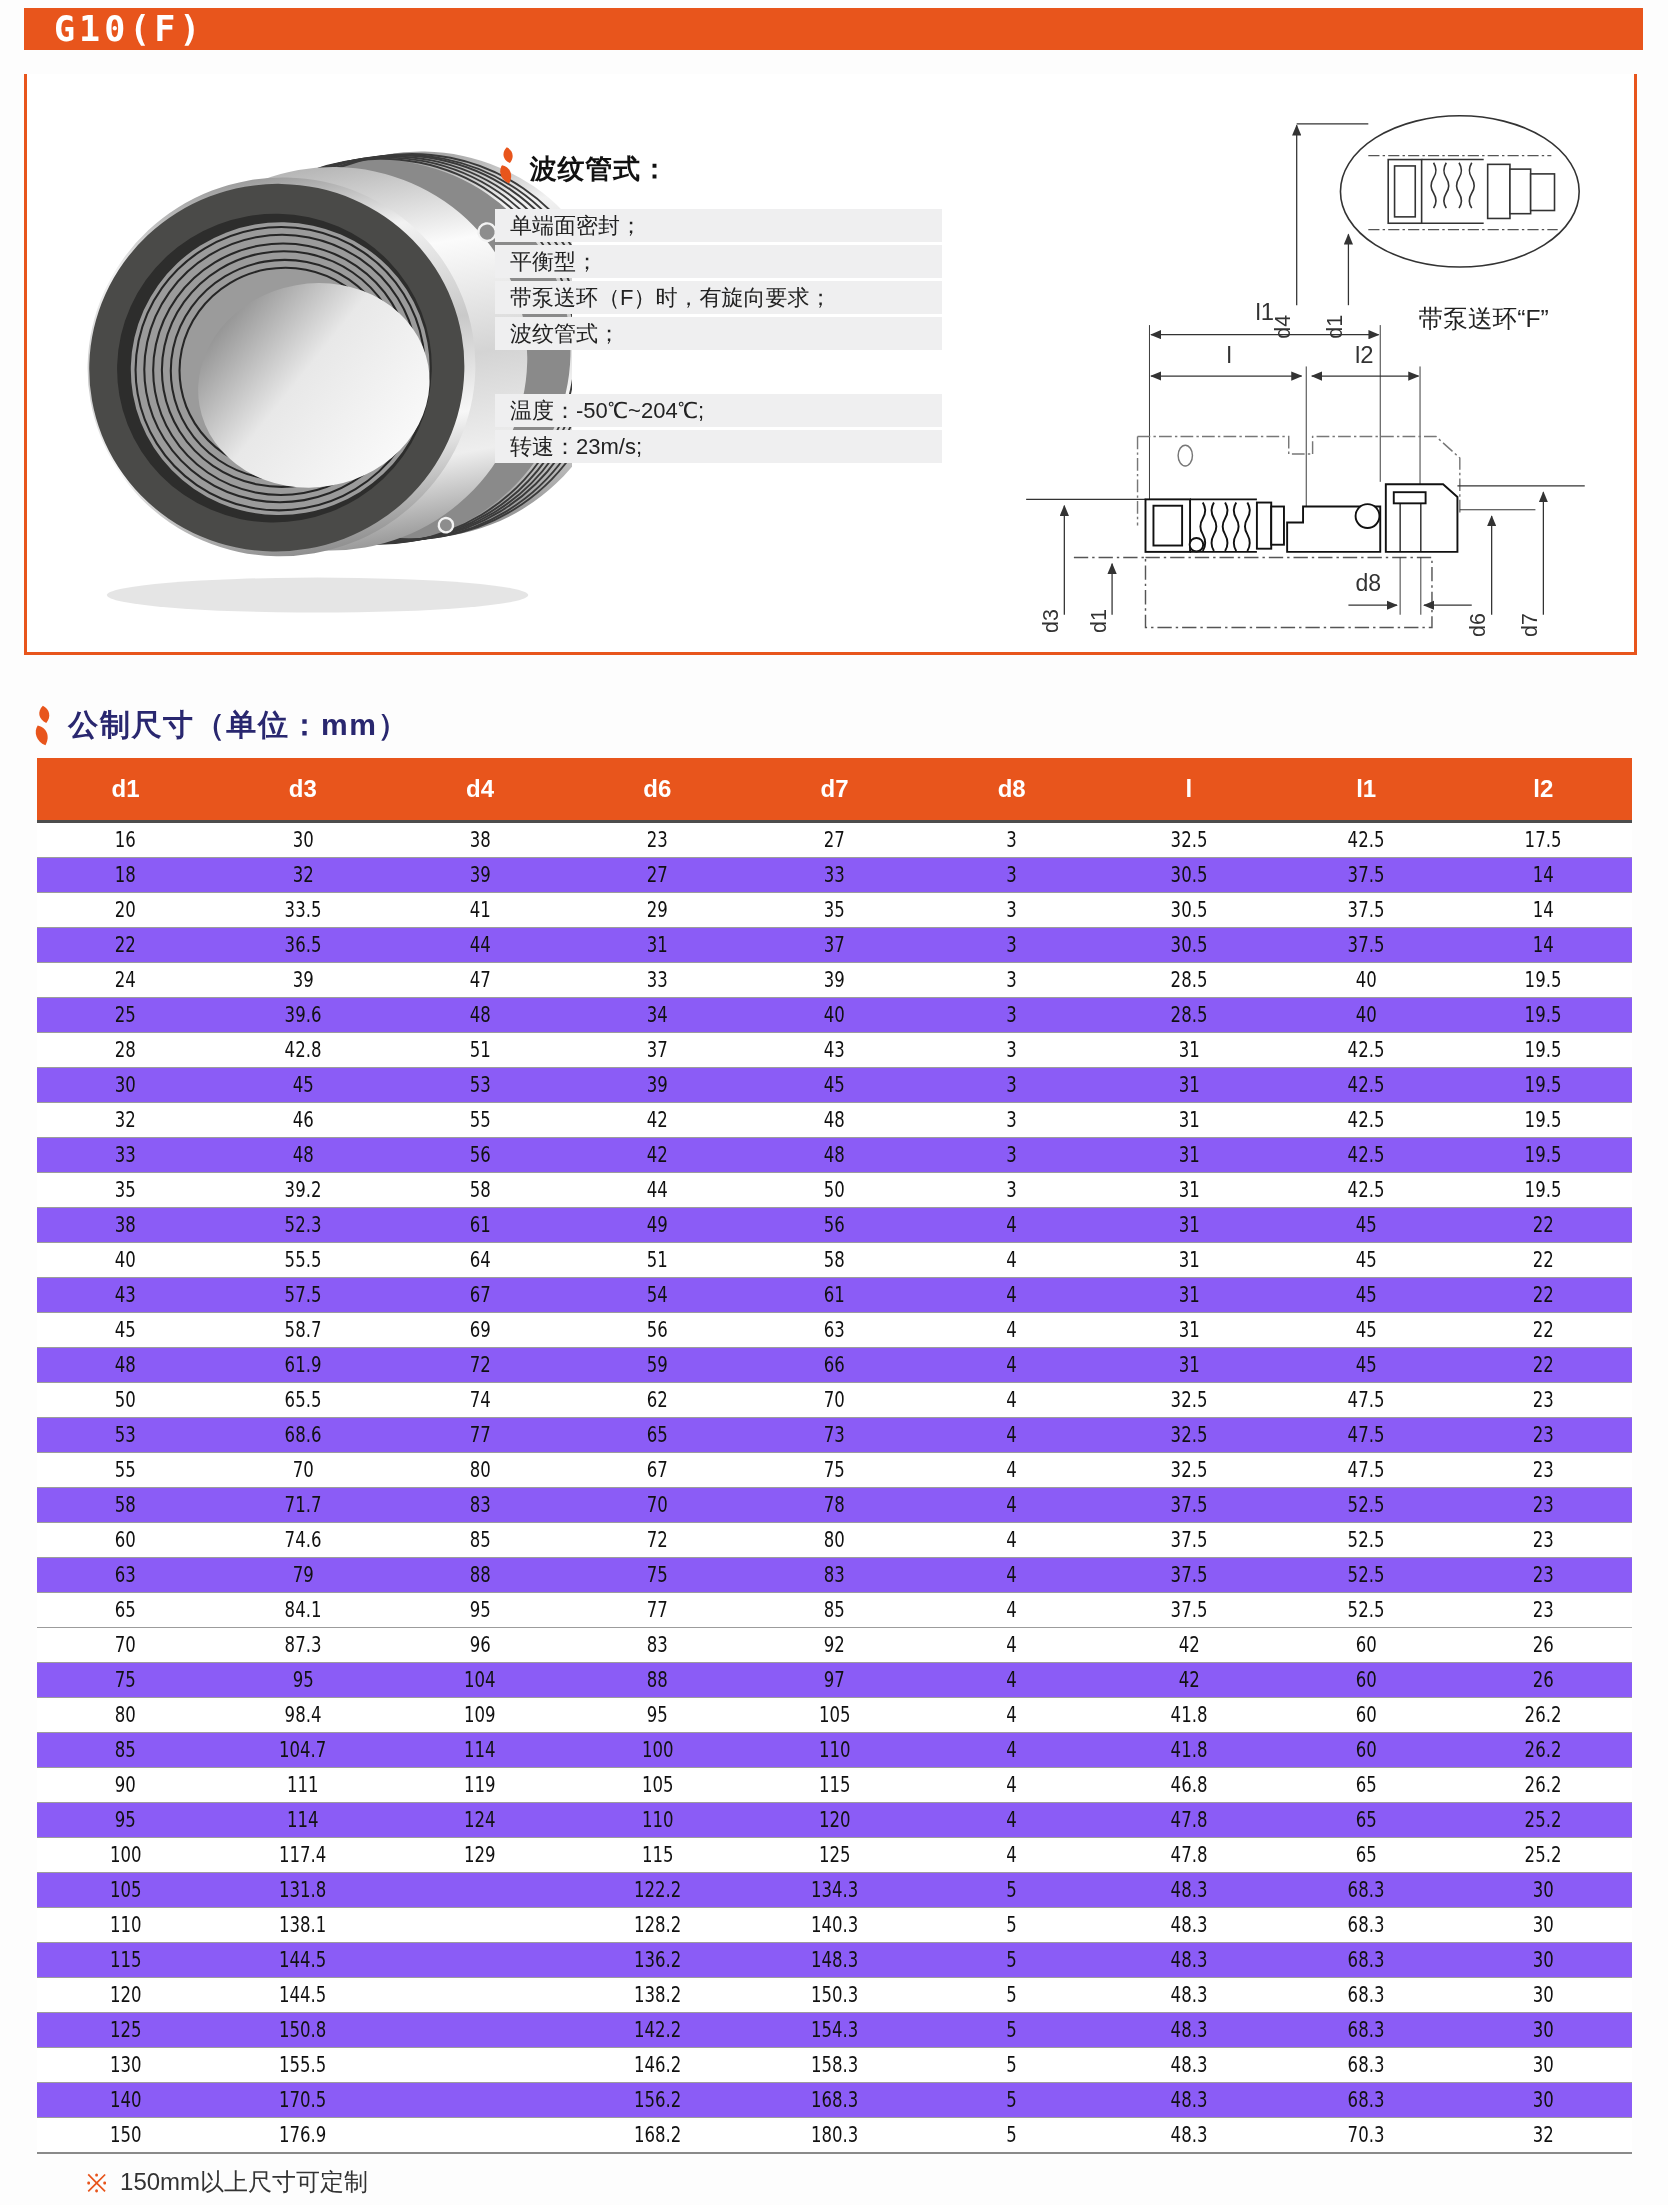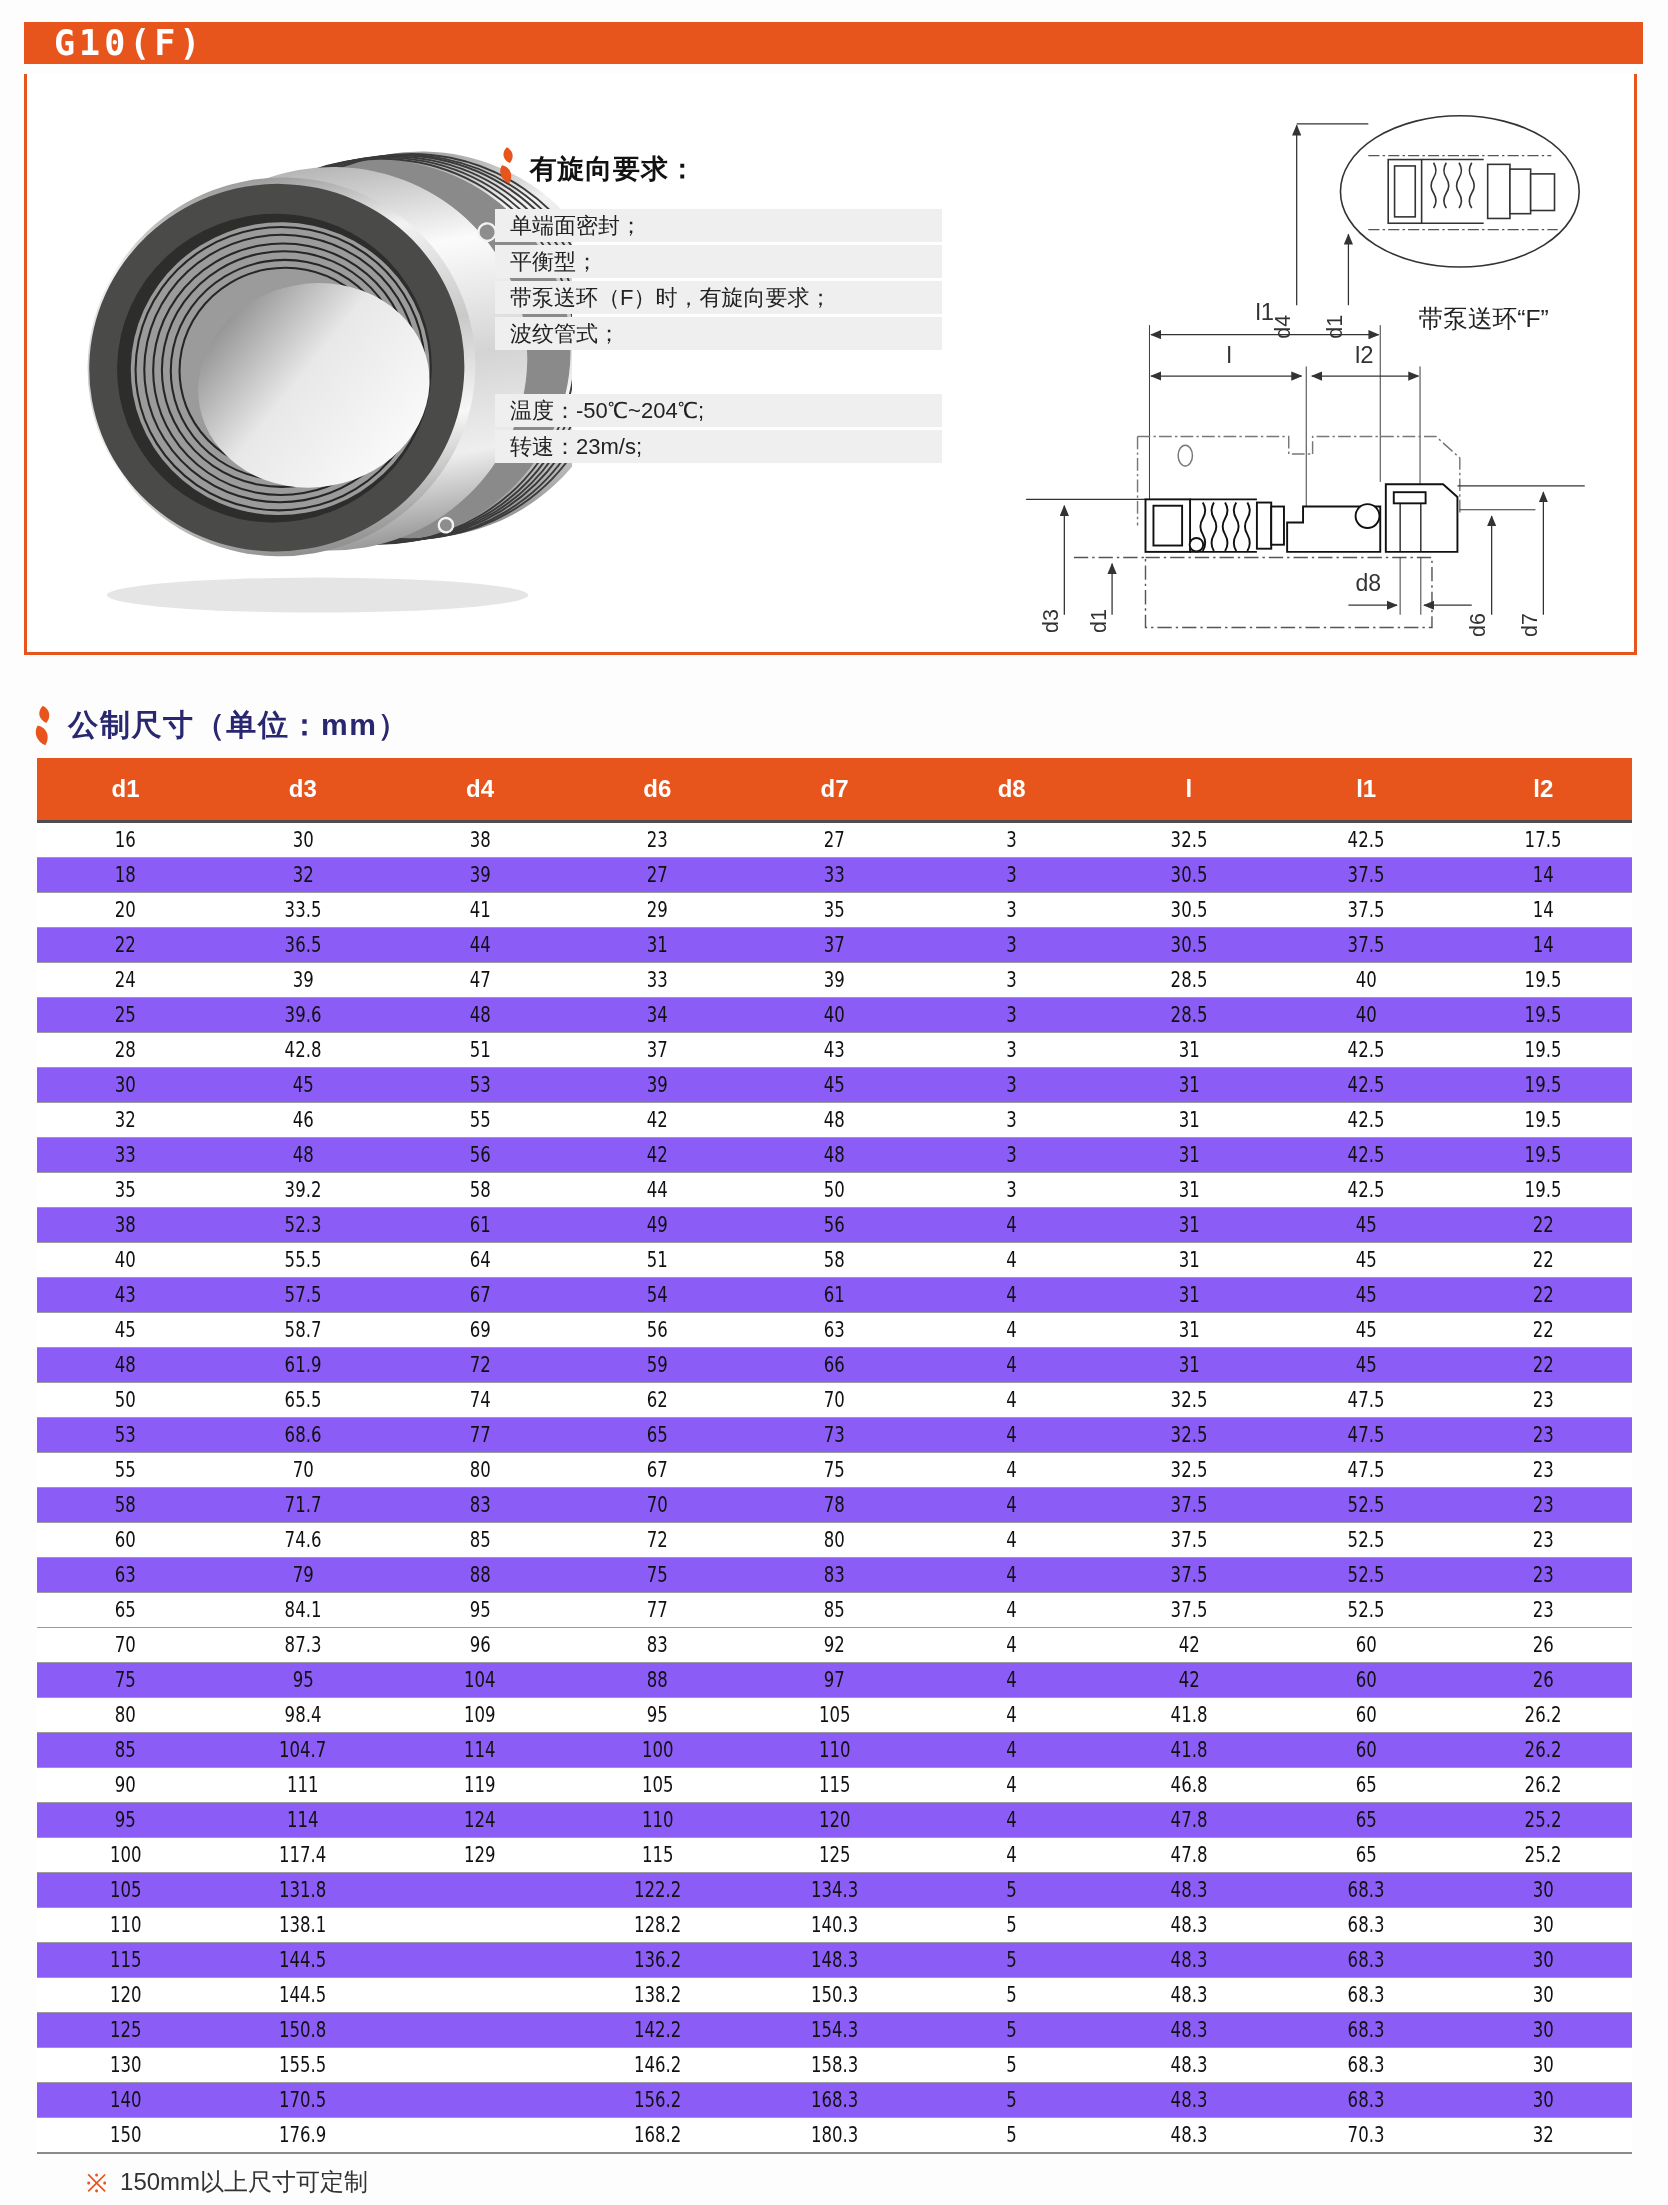--- a/index.html
+++ b/index.html
@@ -1,20 +1,20 @@
 <!DOCTYPE html>
 <html style="font-size:12.7px"><head>
 <meta charset="utf-8">
 <style>
   html,body{margin:0;padding:0;}
   #page{position:relative;width:1668px;height:2205px;background:#fdfdfd;overflow:hidden;
         font-family:"Liberation Sans", sans-serif;color:#222;}
 
   
-  .top-tab{position:absolute;left:24px;top:22px;width:1619px;height:42px;background:#e8551c;
+  .top-tab{position:absolute;left:24px;top:8px;width:1619px;height:42px;background:#e8551c;
            box-sizing:border-box;padding-left:30px;display:flex;align-items:center;}
   .top-tab span{color:#fff;font-family:"DejaVu Sans Mono", monospace;font-size:35px;
                 font-weight:bold;letter-spacing:4px;}
 
   
   .showcase{position:absolute;left:24px;top:74px;width:1613px;height:581px;background:#fff;
             border:3.2px solid #e8551c;border-top:none;box-sizing:border-box;}
 
   .photo{position:absolute;left:44px;top:24px;}
 
@@ -123,21 +123,21 @@
       </g>
       <ellipse cx="310" cy="625" rx="265" ry="22" fill="rgba(0,0,0,0.10)"></ellipse>
     </svg>
 
     <div class="info">
       <div class="sec-head">
         <svg class="flame" width="22" height="45" viewBox="0 0 28 56">
           <path d="M15,1 C23,5 25,14 19,21 C10,17 8,8 15,1Z" fill="#e8551c"></path>
           <path d="M9,24 C19,26 24,36 18,47 C7,43 4,31 9,24Z" fill="#e8551c"></path>
         </svg>
-        <h2>有旋向要求：</h2>
+        <h2>波纹管式：</h2>
       </div>
       <ul class="strips">
         <li>单端面密封；</li>
         <li>平衡型；</li>
         <li>带泵送环（F）时，有旋向要求；</li>
         <li>波纹管式；</li>
       </ul>
       <div class="gap"></div>
       <ul class="strips">
         <li>温度：-50℃~204℃;</li>

